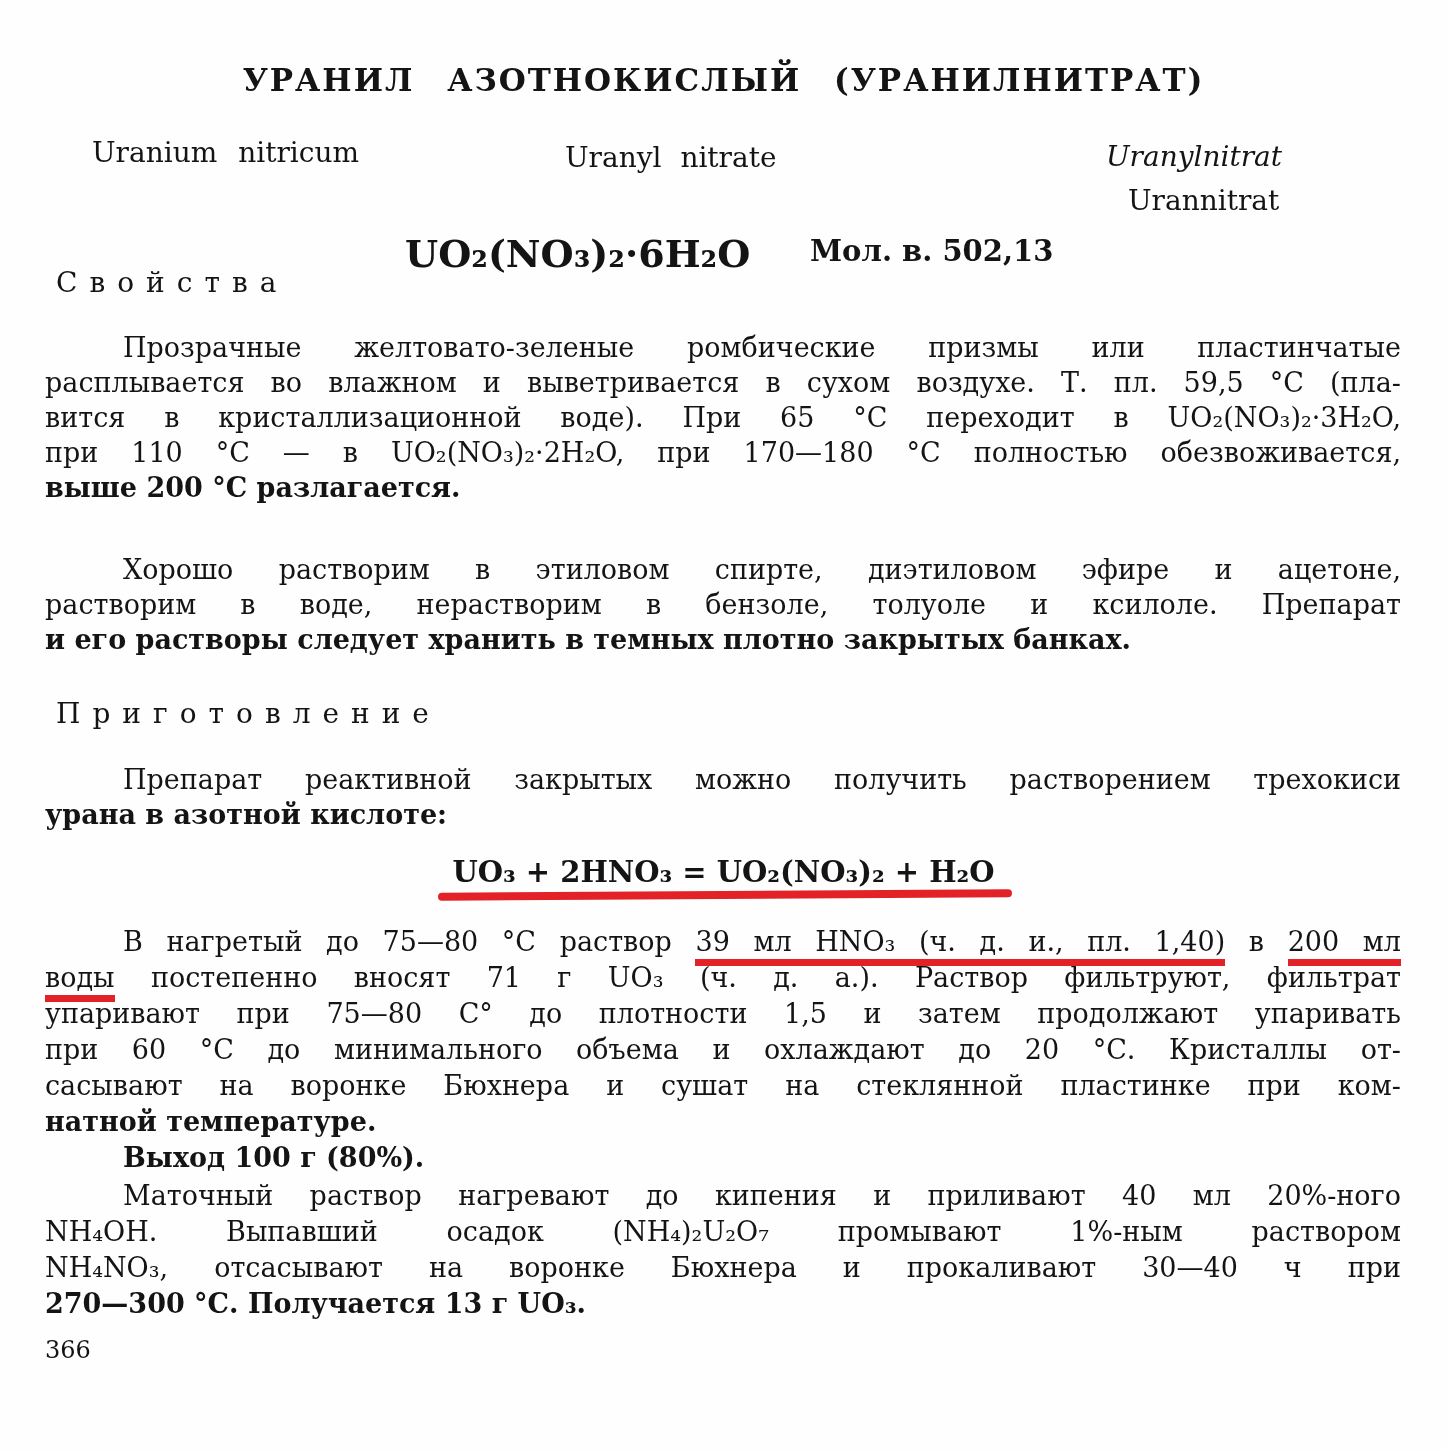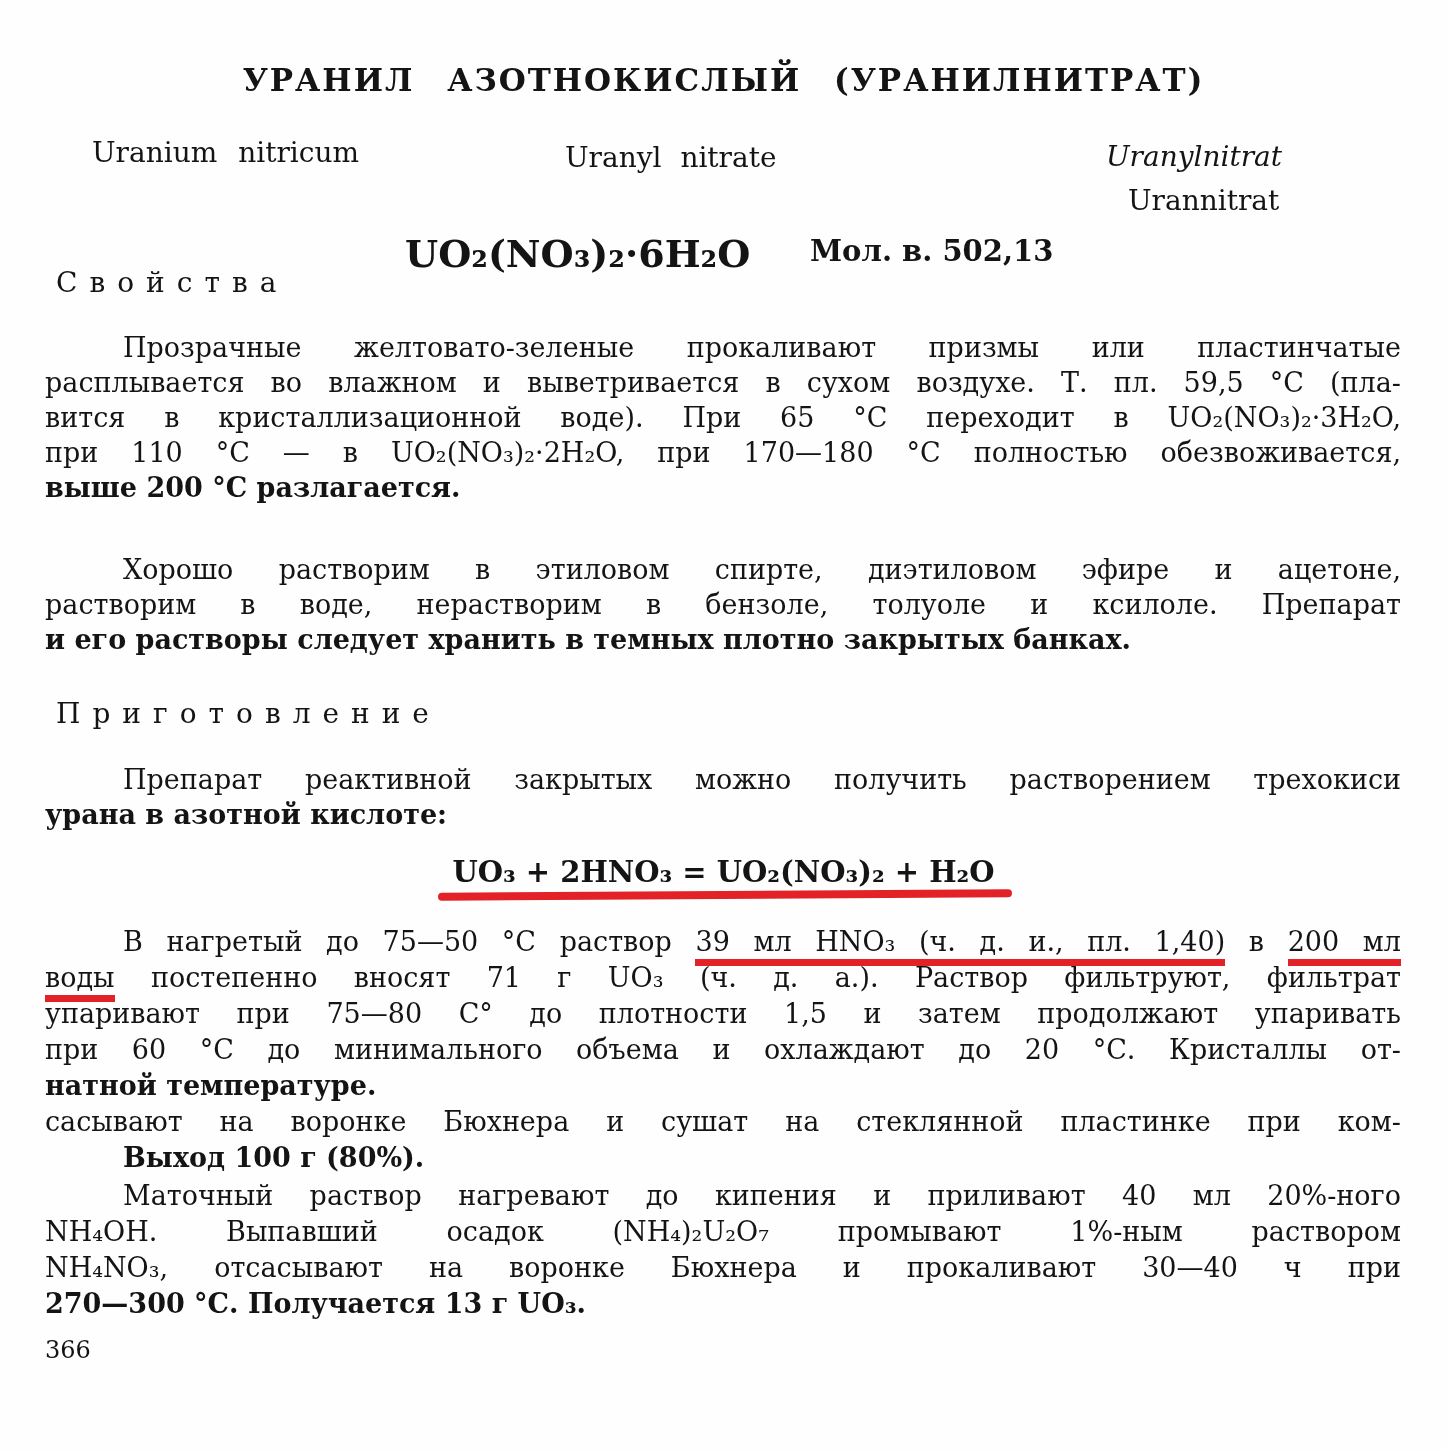--- a/index.html
+++ b/index.html
@@ -88,21 +88,21 @@
     <span class="syn syn-german1">Uranylnitrat</span>
     <span class="syn syn-german2">Urannitrat</span>
   </div>
 
   <span class="formula">UO₂(NO₃)₂·6H₂O</span>
   <span class="molweight">Мол. в. 502,13</span>
 
   <h2 class="section-heading heading-properties">Свойства</h2>
 
   <div class="para para-props1">
-    <div class="line indent">Прозрачные желтовато-зеленые прокаливают призмы или пластинчатые</div>
+    <div class="line indent">Прозрачные желтовато-зеленые ромбические призмы или пластинчатые</div>
     <div class="line">расплывается во влажном и выветривается в сухом воздухе. Т. пл. 59,5 °С (пла-</div>
     <div class="line">вится в кристаллизационной воде). При 65 °С переходит в UO₂(NO₃)₂·3H₂O,</div>
     <div class="line">при 110 °С — в UO₂(NO₃)₂·2H₂O, при 170—180 °С полностью обезвоживается,</div>
     <div class="line short">выше 200 °С разлагается.</div>
   </div>
 
   <div class="para para-props2">
     <div class="line indent">Хорошо растворим в этиловом спирте, диэтиловом эфире и ацетоне,</div>
     <div class="line">растворим в воде, нерастворим в бензоле, толуоле и ксилоле. Препарат</div>
     <div class="line short">и его растворы следует хранить в темных плотно закрытых банках.</div>
@@ -113,26 +113,26 @@
   <div class="para para-prep-intro">
     <div class="line indent">Препарат реактивной закрытых можно получить растворением трехокиси</div>
     <div class="line short">урана в азотной кислоте:</div>
   </div>
 
   <div class="equation-row">
     <span class="equation">UO₃ + 2HNO₃ = UO₂(NO₃)₂ + H₂O</span>
   </div>
 
   <div class="para para-procedure">
-    <div class="line indent"><span>В нагретый до 75—50 °С раствор </span><span class="redmark">39 мл HNO₃ (ч. д. и., пл. 1,40)</span><span> в </span><span class="redmark">200 мл</span></div>
+    <div class="line indent"><span>В нагретый до 75—80 °С раствор </span><span class="redmark">39 мл HNO₃ (ч. д. и., пл. 1,40)</span><span> в </span><span class="redmark">200 мл</span></div>
     <div class="line"><span class="redmark">воды</span><span> постепенно вносят 71 г UO₃ (ч. д. а.). Раствор фильтруют, фильтрат</span></div>
     <div class="line">упаривают при 75—80 С° до плотности 1,5 и затем продолжают упаривать</div>
     <div class="line">при 60 °С до минимального объема и охлаждают до 20 °С. Кристаллы от-</div>
+    <div class="line">сасывают на воронке Бюхнера и сушат на стеклянной пластинке при ком-</div>
     <div class="line short">натной температуре.</div>
-    <div class="line">сасывают на воронке Бюхнера и сушат на стеклянной пластинке при ком-</div>
   </div>
 
   <div class="para yield-para">
     <div class="line indent short">Выход 100 г (80%).</div>
   </div>
 
   <div class="para para-mother">
     <div class="line indent">Маточный раствор нагревают до кипения и приливают 40 мл 20%-ного</div>
     <div class="line">NH₄OH. Выпавший осадок (NH₄)₂U₂O₇ промывают 1%-ным раствором</div>
     <div class="line">NH₄NO₃, отсасывают на воронке Бюхнера и прокаливают 30—40 ч при</div>

